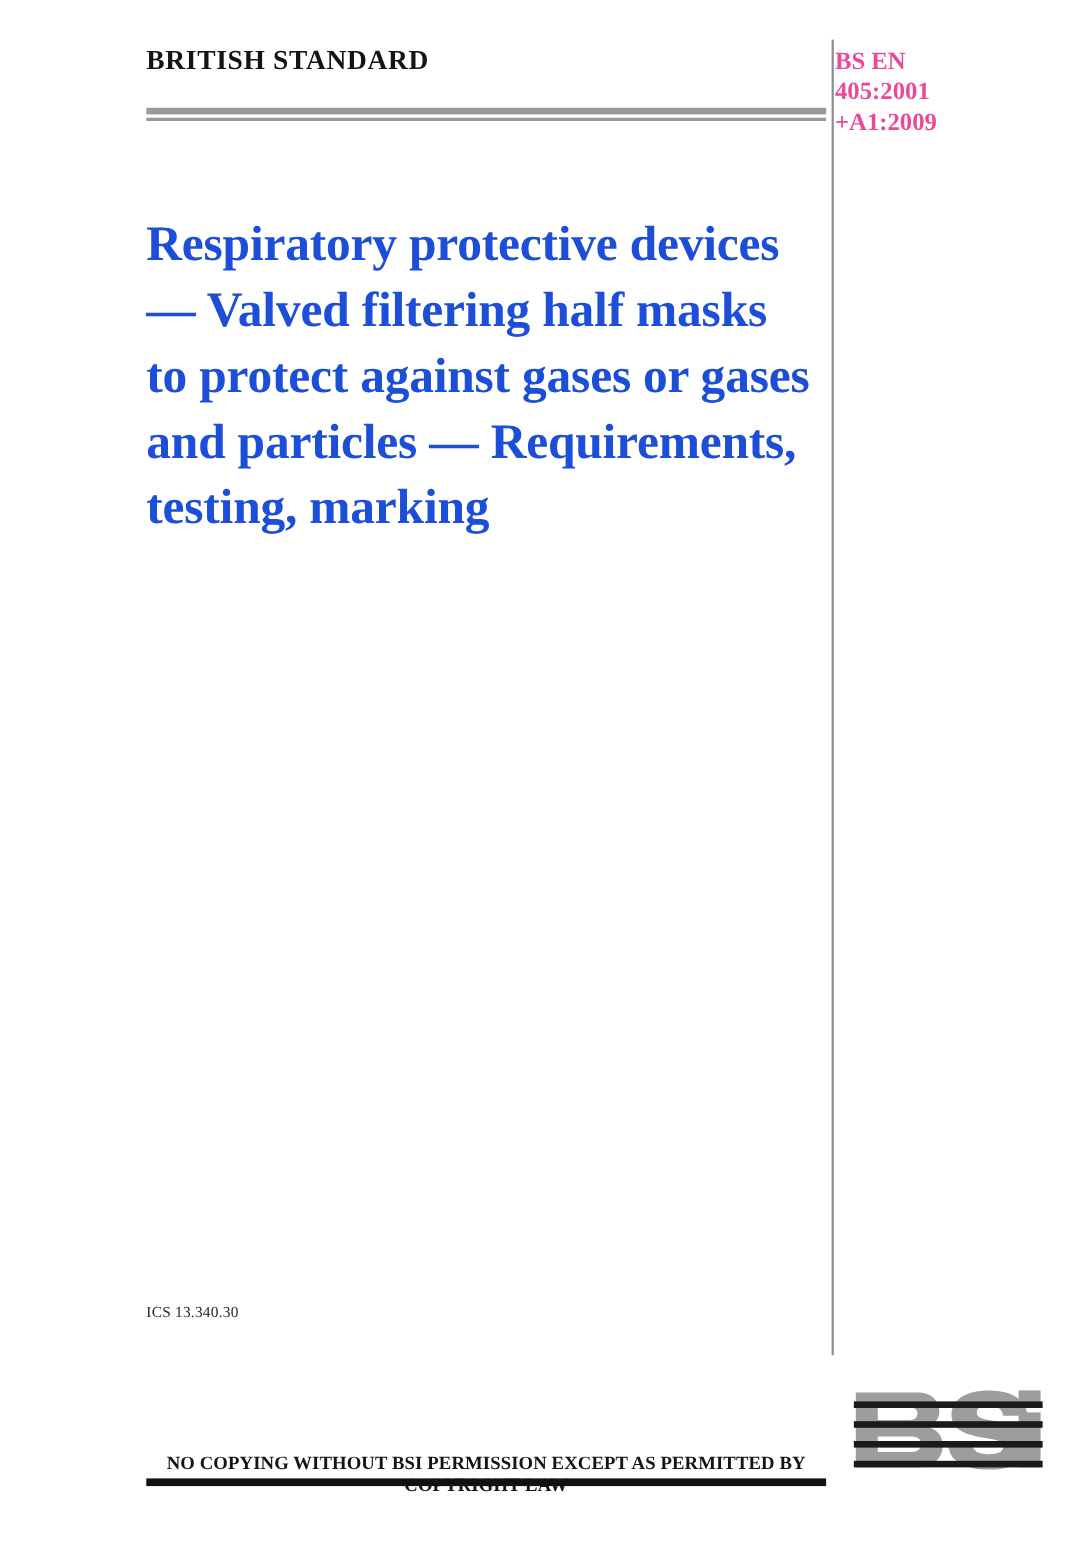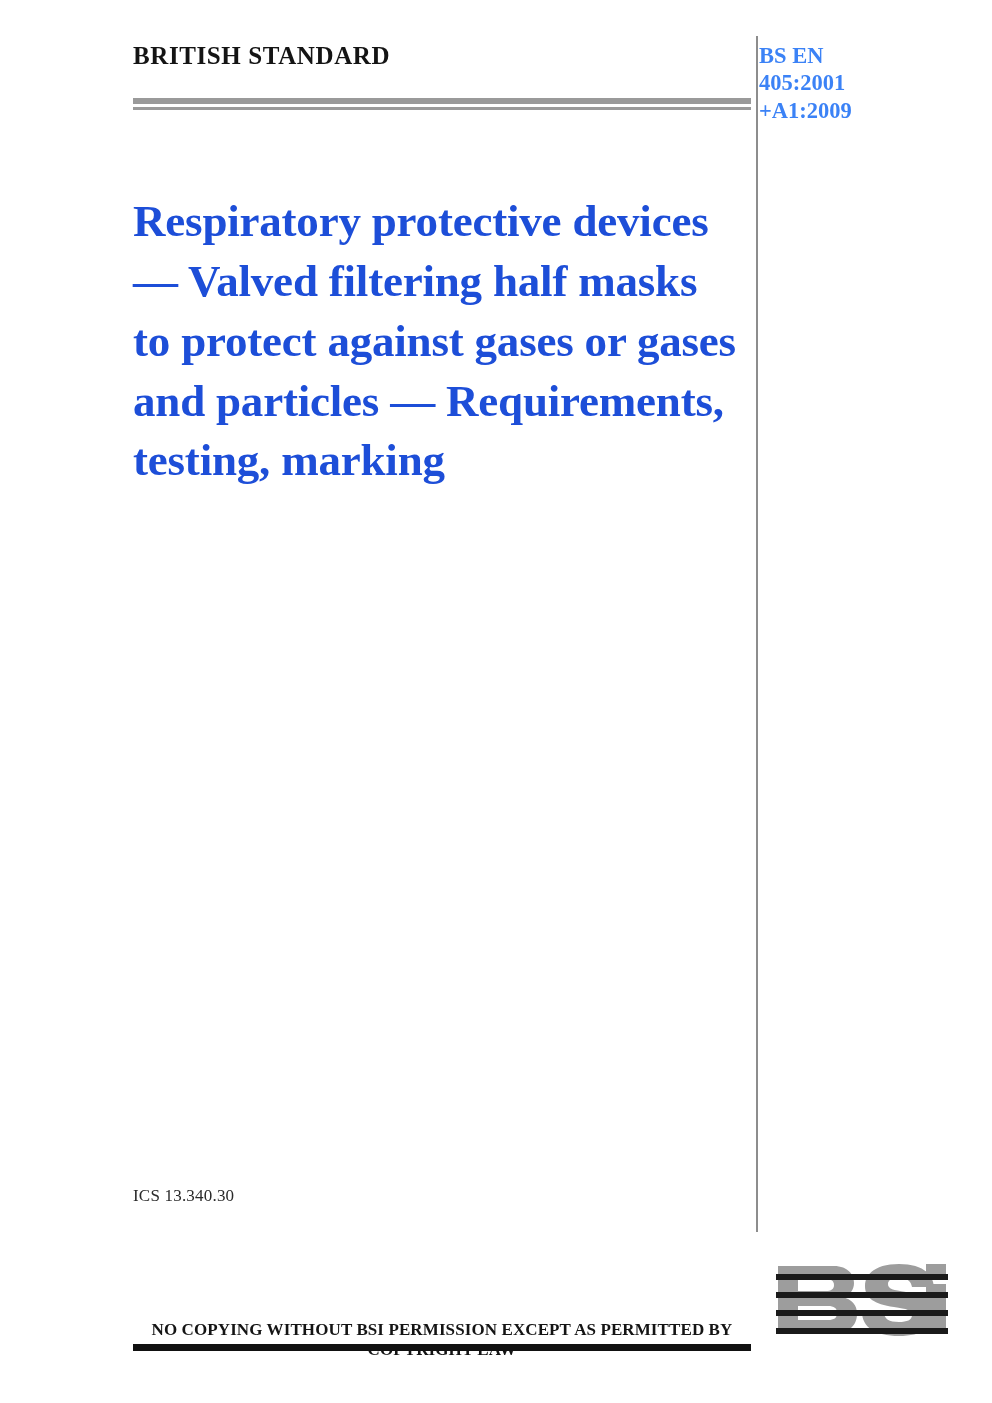--- a/index.html
+++ b/index.html
@@ -37,21 +37,21 @@
     font-size: 25px;
     letter-spacing: 0.6px;
     color: #141414;
     line-height: 1.1;
   }
   .doc-number {
     font-family: "Liberation Serif", serif;
     font-weight: bold;
     font-size: 22.5px;
     line-height: 1.22;
-    color: #3b82f6;
+    color: #ec4899;
     text-align: left;
     width: 150px;
     margin-left: 24px;
   }
   .doc-number div { white-space: nowrap; }
 
   
   .rule-thick {
     position: absolute;
     left: 133px;
@@ -92,21 +92,21 @@
     color: #1d4ed8;
     letter-spacing: -0.2px;
   }
 
   
   .ics {
     position: absolute;
     left: 133px;
     top: 1186px;
     font-family: "Liberation Serif", serif;
-    font-size: 17px;
+    font-size: 14px;
     color: #2a2a2a;
     letter-spacing: 0.2px;
   }
 
   
   .footer-note {
     position: absolute;
     left: 133px;
     top: 1320px;
     width: 618px;

